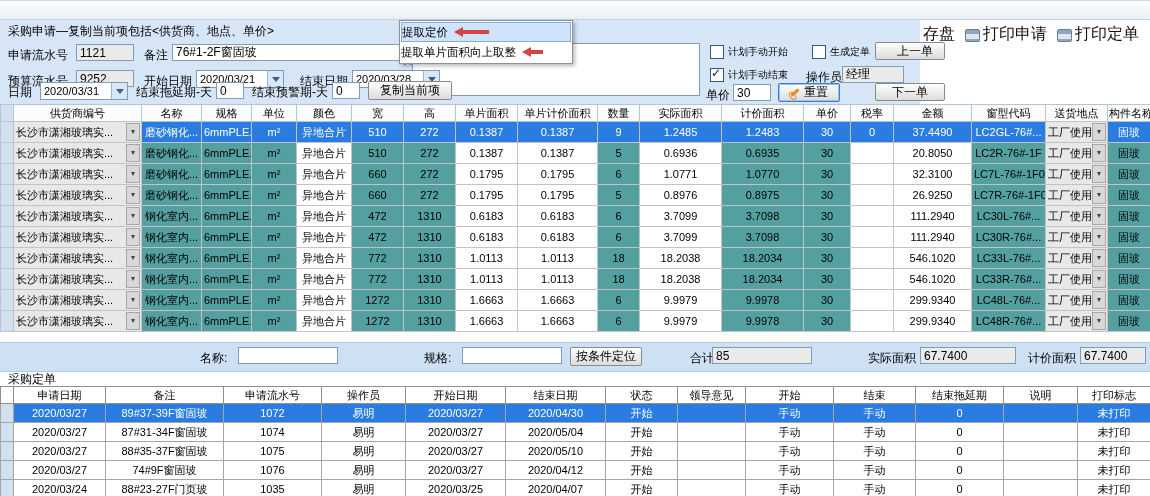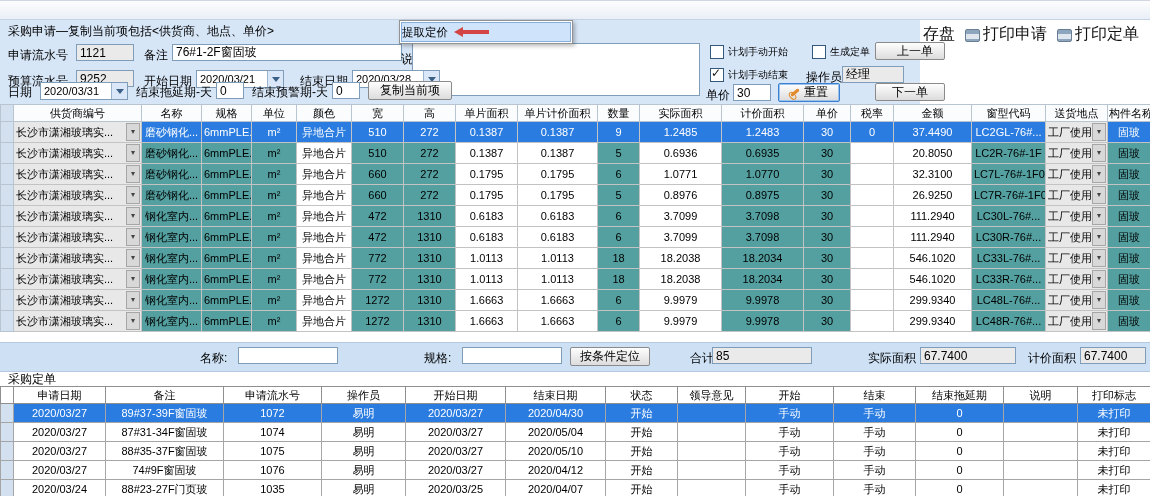--- a/index.html
+++ b/index.html
@@ -217,20 +217,27 @@
   </div>
 
   <div class="menu">
     <div class="mi hl">
       <span>提取定价</span>
       <span class="ann long">
           <span class="annh"></span>
           <span class="annt"></span>
         </span>
     </div>
+    <div class="mi">
+      <span>提取单片面积向上取整</span>
+      <span class="ann short">
+          <span class="annh"></span>
+          <span class="annt"></span>
+        </span>
+    </div>
   </div>
 
   <table class="grid" id="mainTable">
       <colgroup>
         <col style="width: 13px;">
         <col style="width: 128px;">
         <col style="width: 60px;">
         <col style="width: 50px;">
         <col style="width: 45px;">
         <col style="width: 55px;">
@@ -583,21 +590,21 @@
           <td class="teal">固玻</td>
         </tr>
       </tbody>
     </table>
 
   <div class="locatebar">
     <div class="lbl" style="left:200px;">名称:</div>
     <input class="inp" style="left: 238px; width: 100px;">
     <div class="lbl" style="left:424px;">规格:</div>
     <input class="inp" style="left: 462px; width: 100px;">
-    <div class="btn" style="left:570px;top:4px;width:80px;height:19px;position:absolute;font-family:Liberation Serif, serif;">按条件定位</div>
+    <div class="btn" style="left:570px;top:4px;width:72px;height:19px;position:absolute;font-family:Liberation Serif, serif;">按条件定位</div>
     <div class="lbl" style="left:690px;">合计片数</div>
     <input class="inp ro" style="left: 712px; width: 100px;" readonly="" value="85">
     <div class="lbl" style="left:868px;">实际面积</div>
     <input class="inp ro" style="left: 920px; width: 96px;" readonly="" value="67.7400">
     <div class="lbl" style="left:1028px;">计价面积</div>
     <input class="inp ro" style="left: 1080px; width: 66px;" readonly="" value="67.7400">
   </div>
 
   <div class="ordtitle">采购定单</div>
   <table class="grid" id="ordersTable">

